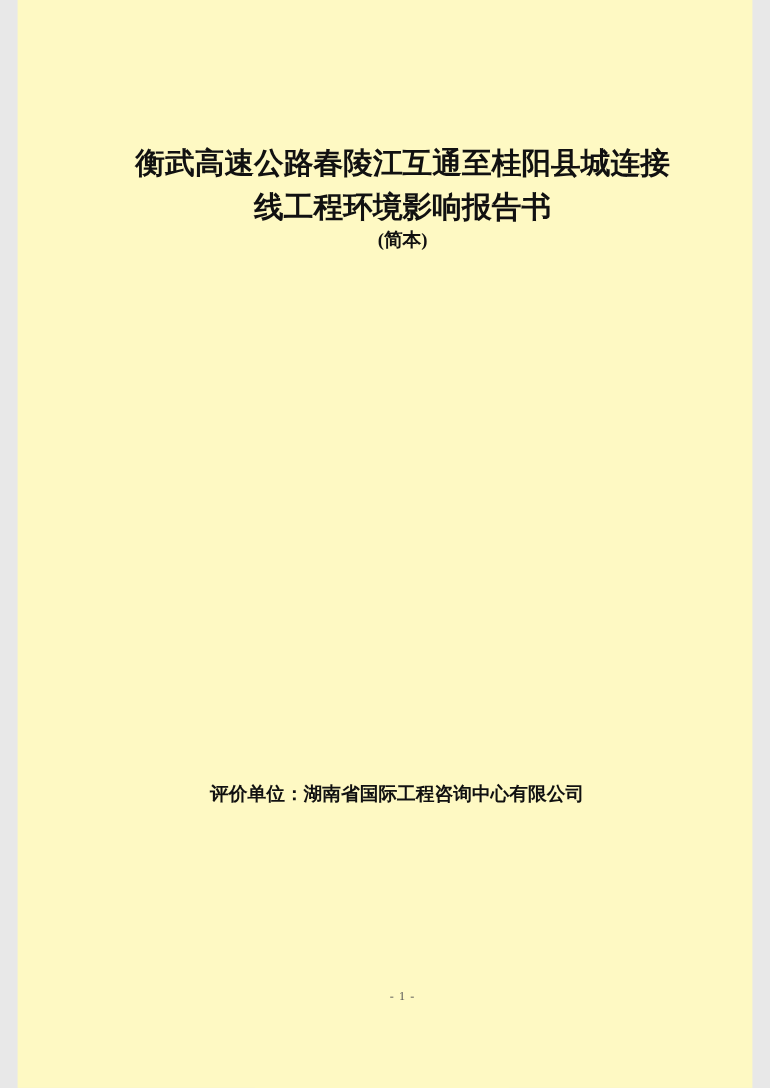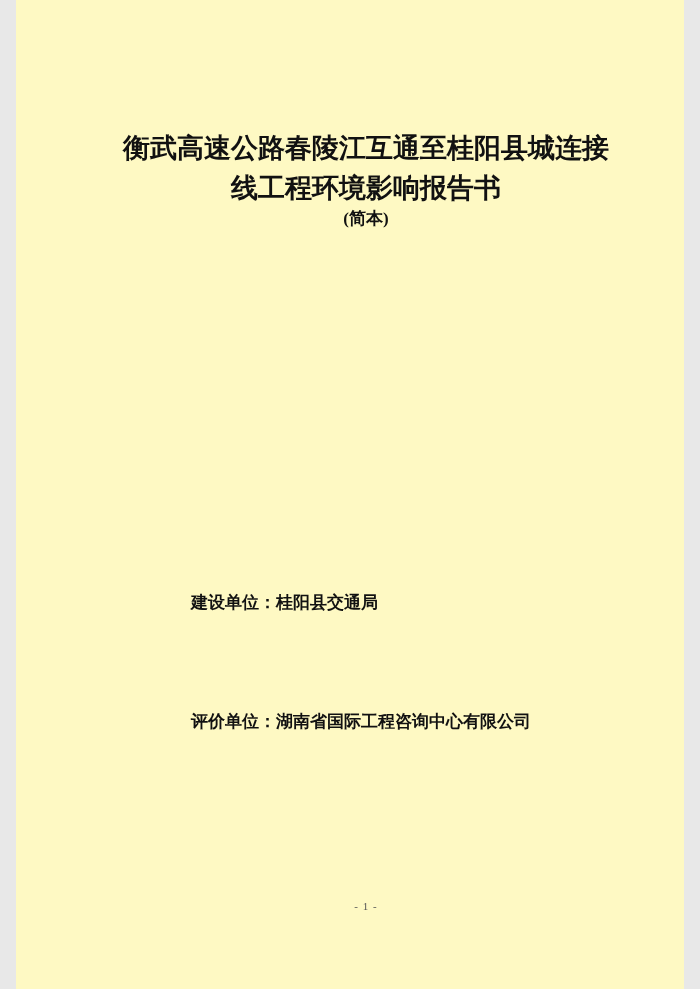--- a/index.html
+++ b/index.html
@@ -69,23 +69,20 @@
 
 <div class="doc-page">
 
   <div class="title">
     <div>衡武高速公路春陵江互通至桂阳县城连接</div>
     <div>线工程环境影响报告书</div>
   </div>
 
   <div class="subtitle">(简本)</div>
 
-  <div class="field field-construction">
-    <span>建设单位：</span><span>桂阳县交通局</span>
-  </div>
 
   <div class="field field-evaluation">
     <span>评价单位：</span><span>湖南省国际工程咨询中心有限公司</span>
   </div>
 
   <div class="page-number">- 1 -</div>
 
 </div>
 
 </body></html>

